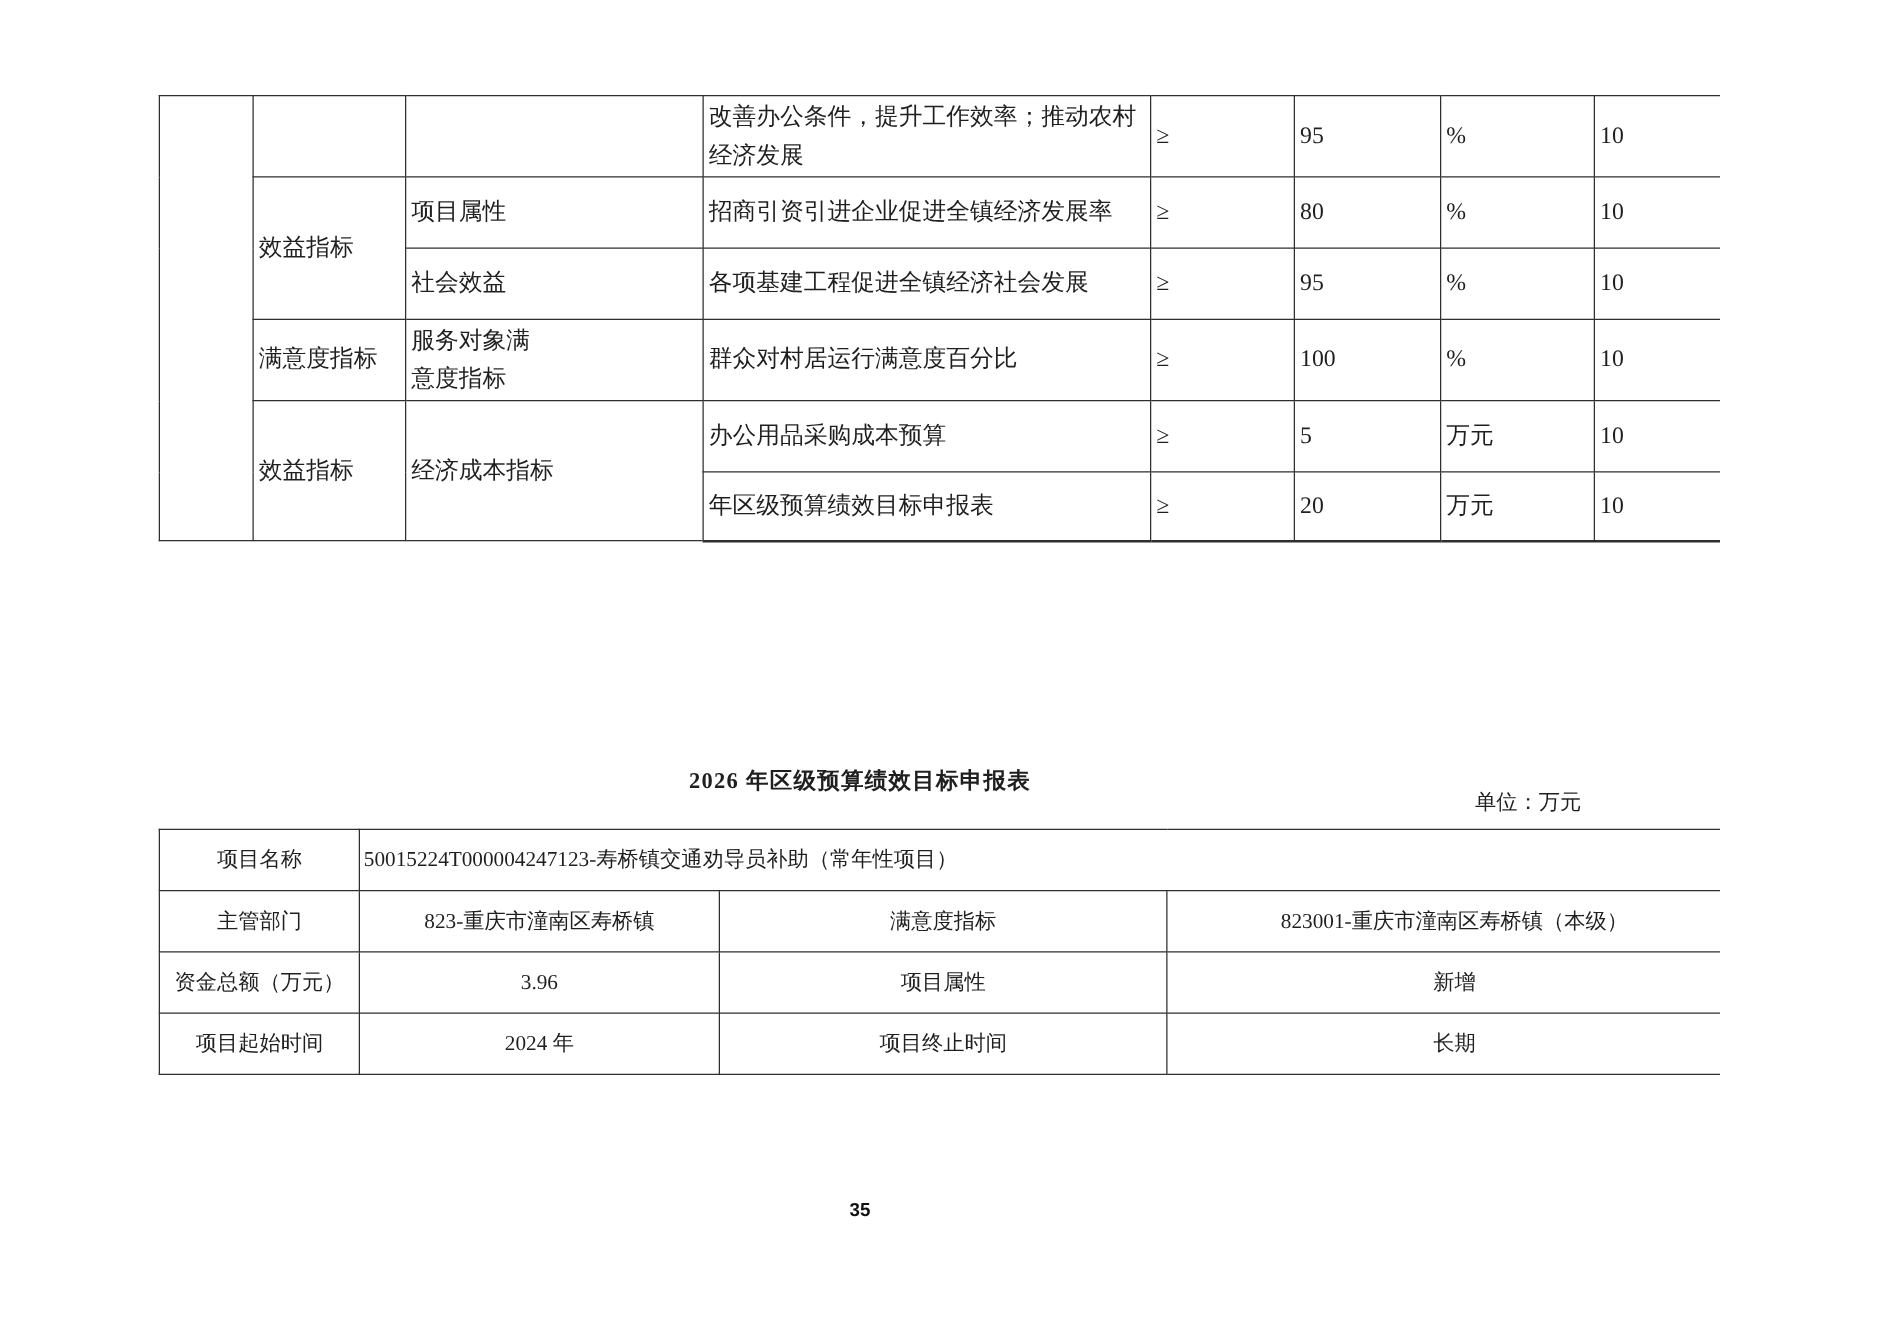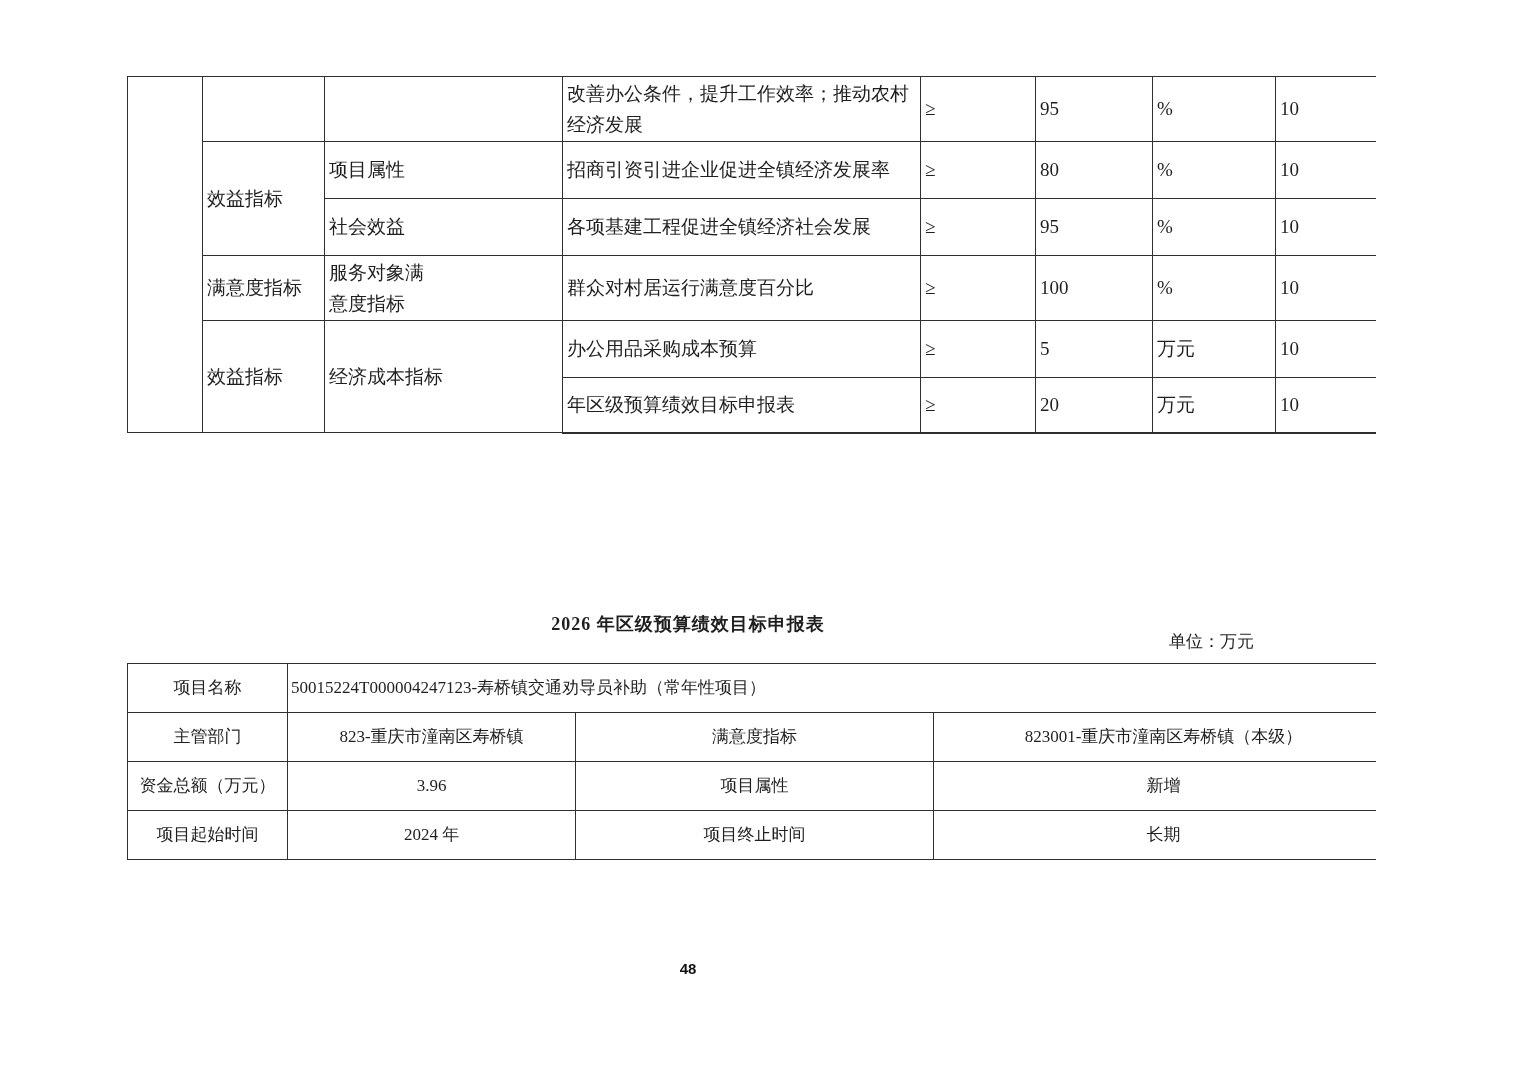--- a/index.html
+++ b/index.html
@@ -12,21 +12,21 @@
   table { border-collapse:collapse; table-layout:fixed; }
   .t1 { position:absolute; left:127px; top:76px; width:1266px; font-size:19px; }
   .t1 td { border:1px solid #2f2f2f; padding:1px 2px 1px 4px; vertical-align:middle;
            text-align:left; overflow:hidden; line-height:1.35; }
   .t1 tr:last-child td { border-bottom:2px solid #2f2f2f; }
   tr.h65 { height:65px; } tr.h57 { height:57px; } tr.h55 { height:55px; }
   .two-line div { line-height:31px; }
   
   .doc-title { position:absolute; left:0; top:568px; width:100%; text-align:center;
                font-size:18px; font-weight:bold; letter-spacing:1px;margin-top:44px; }
-  .unit-note { position:absolute; top:630px; right:122px; font-size:17px;margin-left:24px; }
+  .unit-note { position:absolute; top:630px; right:111px; font-size:17px;margin-left:24px; }
   
   .t2 { position:absolute; left:127px; top:663px; width:1266px; font-size:17px; }
   .t2 td { border:1px solid #2f2f2f; padding:2px; vertical-align:middle;
            text-align:center; overflow:hidden; line-height:1.3; }
   .t2 td.cell-left { text-align:left; padding-left:3px; }
   tr.h49 { height:49px; }
   
   .page-num { position:absolute; left:0; top:960px; width:100%; text-align:center;
               font-family:"Liberation Sans","DejaVu Sans",sans-serif;
               font-weight:bold; font-size:15px; color:#111; }
@@ -139,15 +139,15 @@
     </tr>
     <tr class="h49">
       <td>项目起始时间</td>
       <td>2024 年</td>
       <td>项目终止时间</td>
       <td>长期</td>
     </tr>
   </tbody>
     </table>
 
-  <div class="page-num">48</div>
+  <div class="page-num">35</div>
 
 </div>
 
 </body></html>

